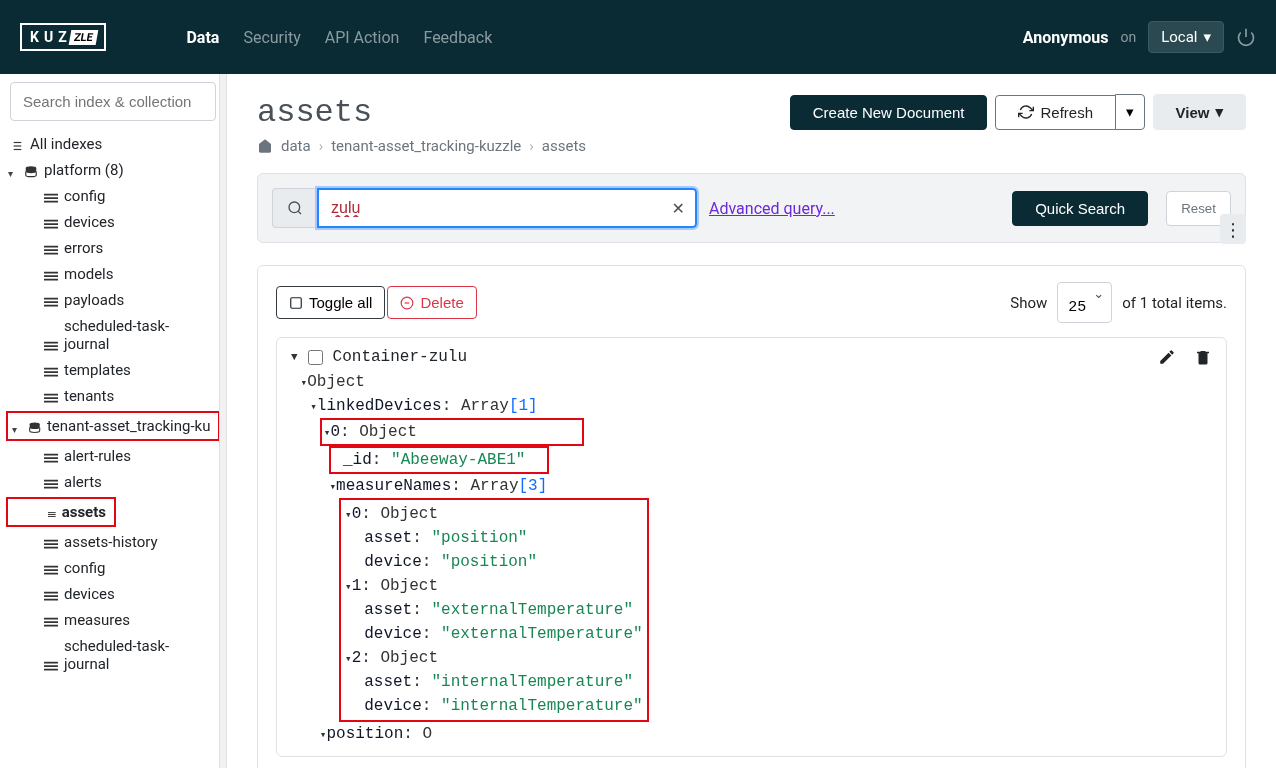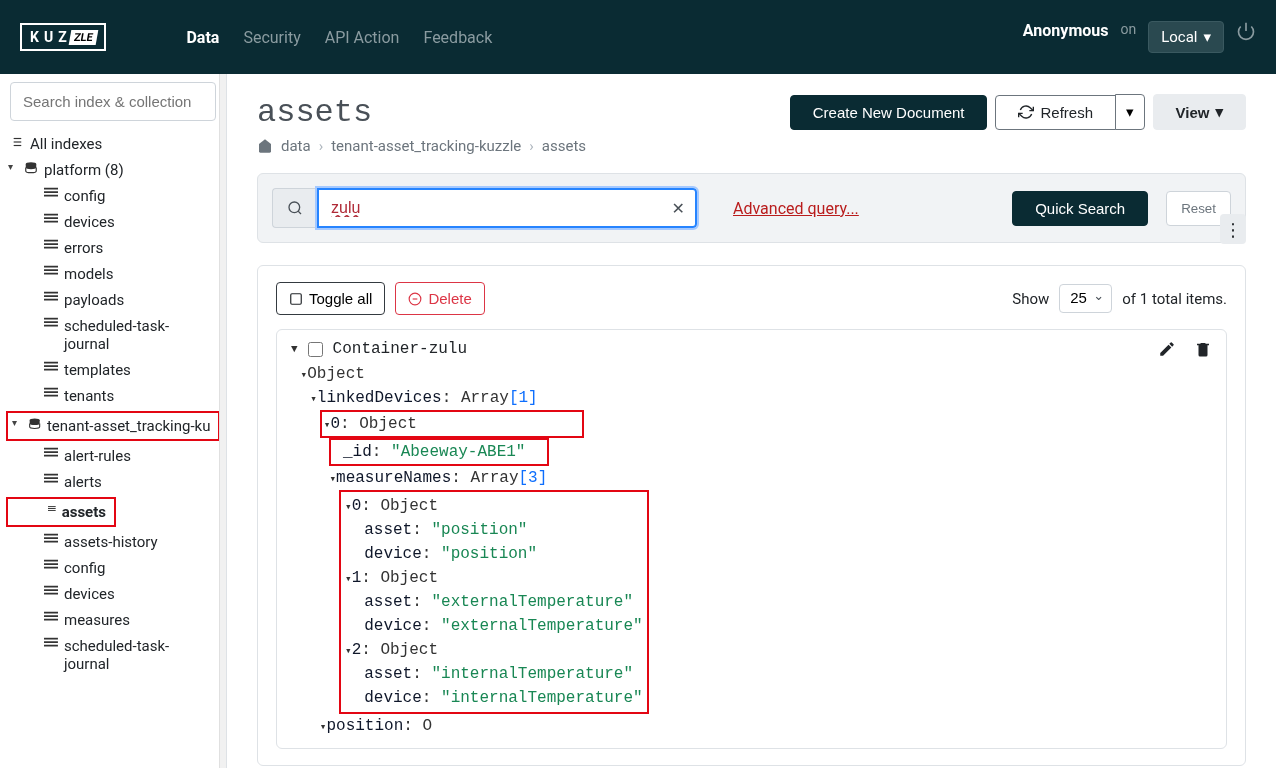--- a/index.html
+++ b/index.html
@@ -3,33 +3,33 @@
 <meta charset="utf-8">
 <style>
 * { box-sizing: border-box; margin: 0; padding: 0; }
 body { font-family: -apple-system, BlinkMacSystemFont, "Segoe UI", Roboto, sans-serif; font-size: 14px; color: #212529; background: #fff; }
 .topbar { background: #0a2b33; height: 74px; display: flex; align-items: center; padding: 0 20px; color: #fff; }
 .logo-wrap { border: 2px solid #fff; padding: 4px 8px; display: inline-flex; align-items:center;}
 .logo-zle { background:#fff; color:#000; font-size:11px; font-weight:bold; padding:1px 4px; margin-left:-2px; transform: skewX(-10deg); }
 .nav { margin-left: 80px; display: flex; gap: 24px; }
 .nav a { color: #8a9ba0; text-decoration: none; font-size: 16px; }
 .nav a.active { color: #fff; font-weight: bold; }
-.topbar-right { margin-left: auto; display: flex; align-items: flex-start; gap: 12px; }
+.topbar-right { margin-left: auto; display: flex; align-items: center; gap: 12px; }
 .topbar-right .user { font-weight: bold; font-size: 16px; }
 .topbar-right .on { color: #8a9ba0; }
 .env-select { background: #2a4950; border: 1px solid #3a5960; color: #fff; padding: 6px 12px; border-radius: 4px; font-size: 15px; display:flex; align-items:center; gap:6px; }
 .power-icon { width: 20px; height: 20px; }
 
 .main { display: flex; height: calc(768px - 62px); }
 .sidebar { width: 227px; border-right: 1px solid #dee2e6; overflow-y: auto; background: #fff; padding-top: 8px; flex-shrink:0; position:relative; }
 .sidebar::after { content:''; position:absolute; right:0; top:0; bottom:0; width:6px; background:#f1f1f1; border-left:1px solid #e0e0e0;}
 .search-box { margin: 0 10px 10px 10px; }
 .search-box input { width: 100%; padding: 10px 12px; border: 1px solid #ced4da; border-radius: 4px; font-size: 15px; }
 .tree { padding: 0 4px; }
-.tree-item { display: flex; align-items: flex-start; padding: 4px 8px; font-size: 15px; color: #212529; cursor: pointer; gap: 6px; }
+.tree-item { display: flex; align-items: flex-end; padding: 4px 8px; font-size: 15px; color: #212529; cursor: pointer; gap: 6px; }
 .tree-item .caret { width: 10px; font-size: 10px; color: #666; }
 .tree-l1 { padding-left: 4px; }
 .tree-l3 { padding-left: 40px; }
 .highlight-red { border: 2px solid #e30613; }
 
 .content { flex: 1; overflow-y: auto; padding: 20px 30px 0 30px; position:relative; }
 .page-head { display: flex; align-items: flex-start; justify-content: space-between; margin-bottom: 6px; }
 .page-title { font-family: "Courier New", monospace; font-size: 32px; color: #495057; }
 .page-actions { display: flex; gap: 8px; align-items: center; }
 .btn { padding: 8px 22px; border-radius: 4px; font-size: 15px; cursor: pointer; border: 1px solid transparent; display:inline-flex; align-items:center; gap:6px; }
@@ -40,30 +40,30 @@
 .breadcrumb { display: flex; align-items: center; gap: 8px; color: #6c757d; font-size: 15px; margin-bottom: 18px; }
 .breadcrumb .sep { color: #adb5bd; }
 .kebab { position:absolute; right:30px; top:140px; background:#e9ecef; border-radius:4px; width:26px; height:30px; display:flex; align-items:center; justify-content:center; font-size:18px; }
 
 .searchbar-card { border: 1px solid #dee2e6; border-radius: 6px; background: #f1f3f5; padding: 14px; display: flex; align-items: center; gap: 12px; margin-bottom: 22px; }
 .search-group { display: flex; flex: 0 0 auto; }
 .search-addon { background: #e9ecef; border: 1px solid #ced4da; border-right: none; border-radius: 4px 0 0 4px; padding: 10px 14px; color: #495057; }
 .search-field { position: relative; }
 .search-field input { border: 2px solid #2684ff; outline: 2px solid #a5c9ff; border-radius: 0 4px 4px 0; padding: 9px 34px 9px 12px; width: 380px; font-size: 16px; color:#b02a37; text-decoration: underline wavy #b02a37; }
 .clear-x { position: absolute; right: 12px; top: 50%; transform: translateY(-50%); color: #495057; cursor: pointer; font-size:16px; }
-.adv-link { color: #b91c1c; text-decoration: underline; font-size:16px;margin-left:24px; }
+.adv-link { color: #6d28d9; text-decoration: underline; font-size:16px; }
 .btn-reset { background:#fff; border:1px solid #ced4da; color:#6c757d; padding:8px 14px; border-radius:4px; }
 
 .results-card { border: 1px solid #dee2e6; border-radius: 6px; padding: 16px 18px; }
 .results-top { display: flex; align-items: center; justify-content: space-between; margin-bottom: 14px; }
-.results-top-left { display:flex; gap:10px; }
+.results-top-left { display:flex; gap:2px; }
 .btn-toggle { border:1px solid #343a40; background:#fff; padding:7px 12px; border-radius:4px; display:flex; align-items:center; gap:6px; font-size:15px; }
 .btn-delete { border:1px solid #dc3545; color:#dc3545; background:#fff; padding:7px 12px; border-radius:4px; display:flex; align-items:center; gap:6px; font-size:15px; }
 .results-top-right { display:flex; align-items:center; gap:10px; font-size:15px; }
-.select-sm { border:1px solid #ced4da; border-radius:4px; padding:4px 24px 6px 10px; font-size:15px; appearance:none; background:#fff; position:relative; }
+.select-sm { border:1px solid #ced4da; border-radius:4px; padding:16px 24px 6px 10px; font-size:15px; appearance:none; background:#fff; position:relative;font-family:Liberation Mono, monospace; }
 .select-wrap { position:relative; display:inline-block; }
 .select-wrap::after { content:'⌄'; position:absolute; right:8px; top:4px; font-size:13px; color:#495057; pointer-events:none; }
 
 .doc-card { border:1px solid #dee2e6; border-radius:6px; padding: 10px 14px; }
 .doc-head { display:flex; align-items:center; gap:10px; font-family: "Courier New", monospace; font-size:16px; }
 .doc-head .doc-actions { margin-left:auto; display:flex; gap:18px; color:#212529; font-size:18px; }
 .doc-head input[type=checkbox] { width:15px; height:15px; }
 .tree-toggle { font-size:11px; color:#333; cursor:pointer; }
 .json-tree { font-family: "Courier New", monospace; font-size: 16px; line-height: 1.5; margin-top: 4px; }
 .json-line { white-space: pre; }

